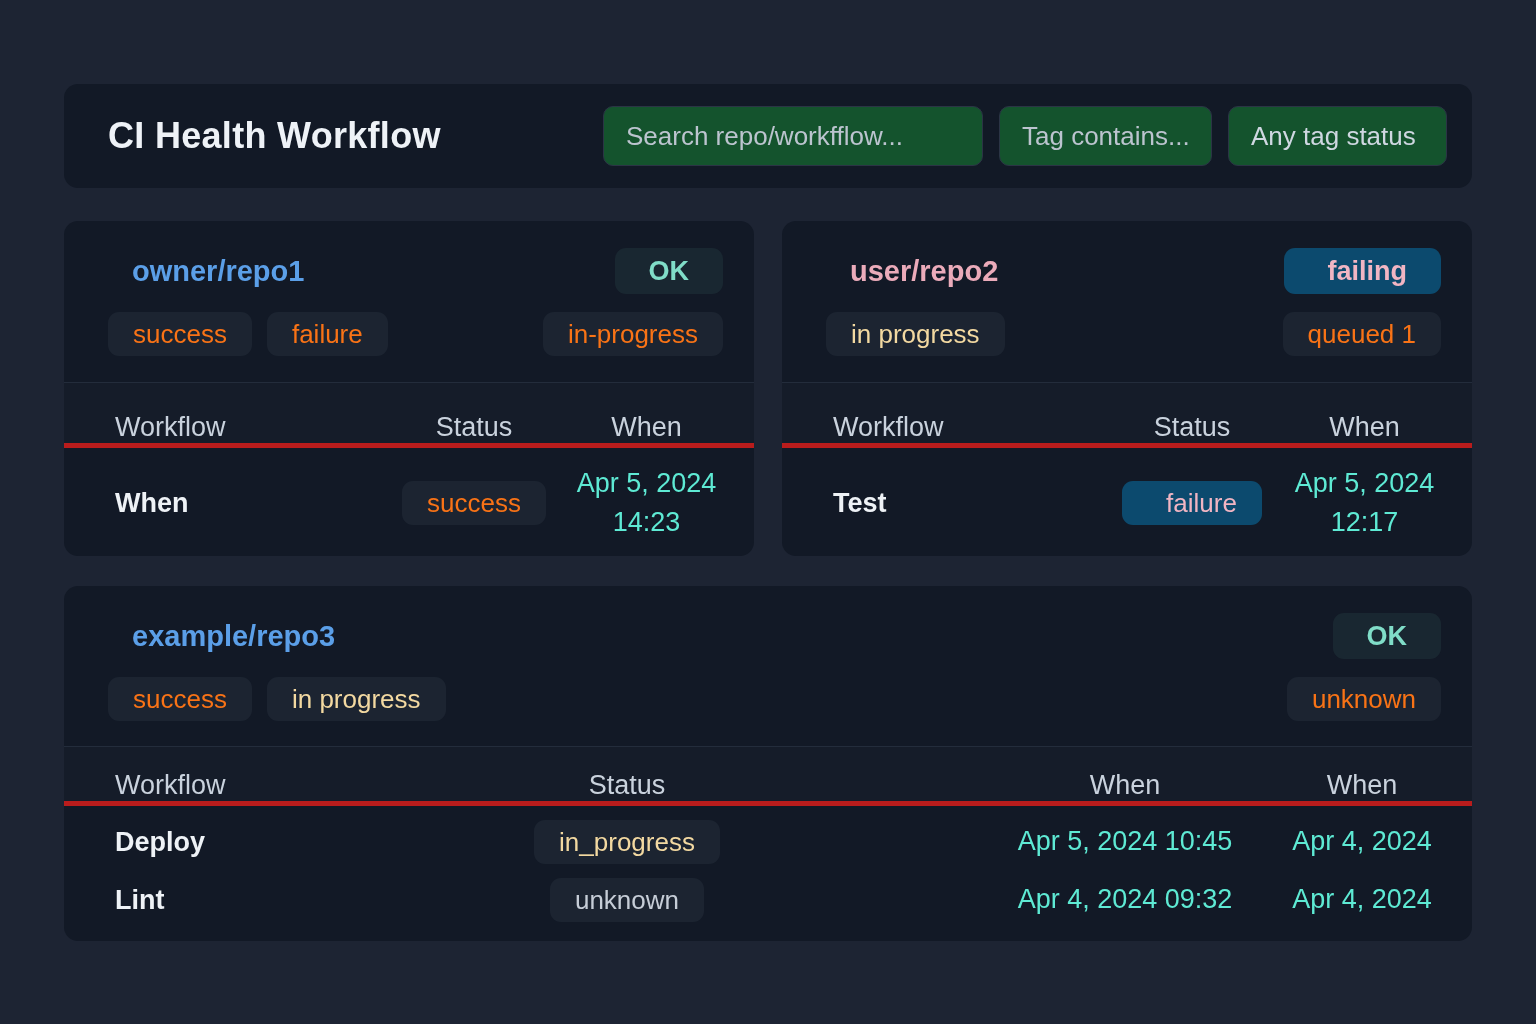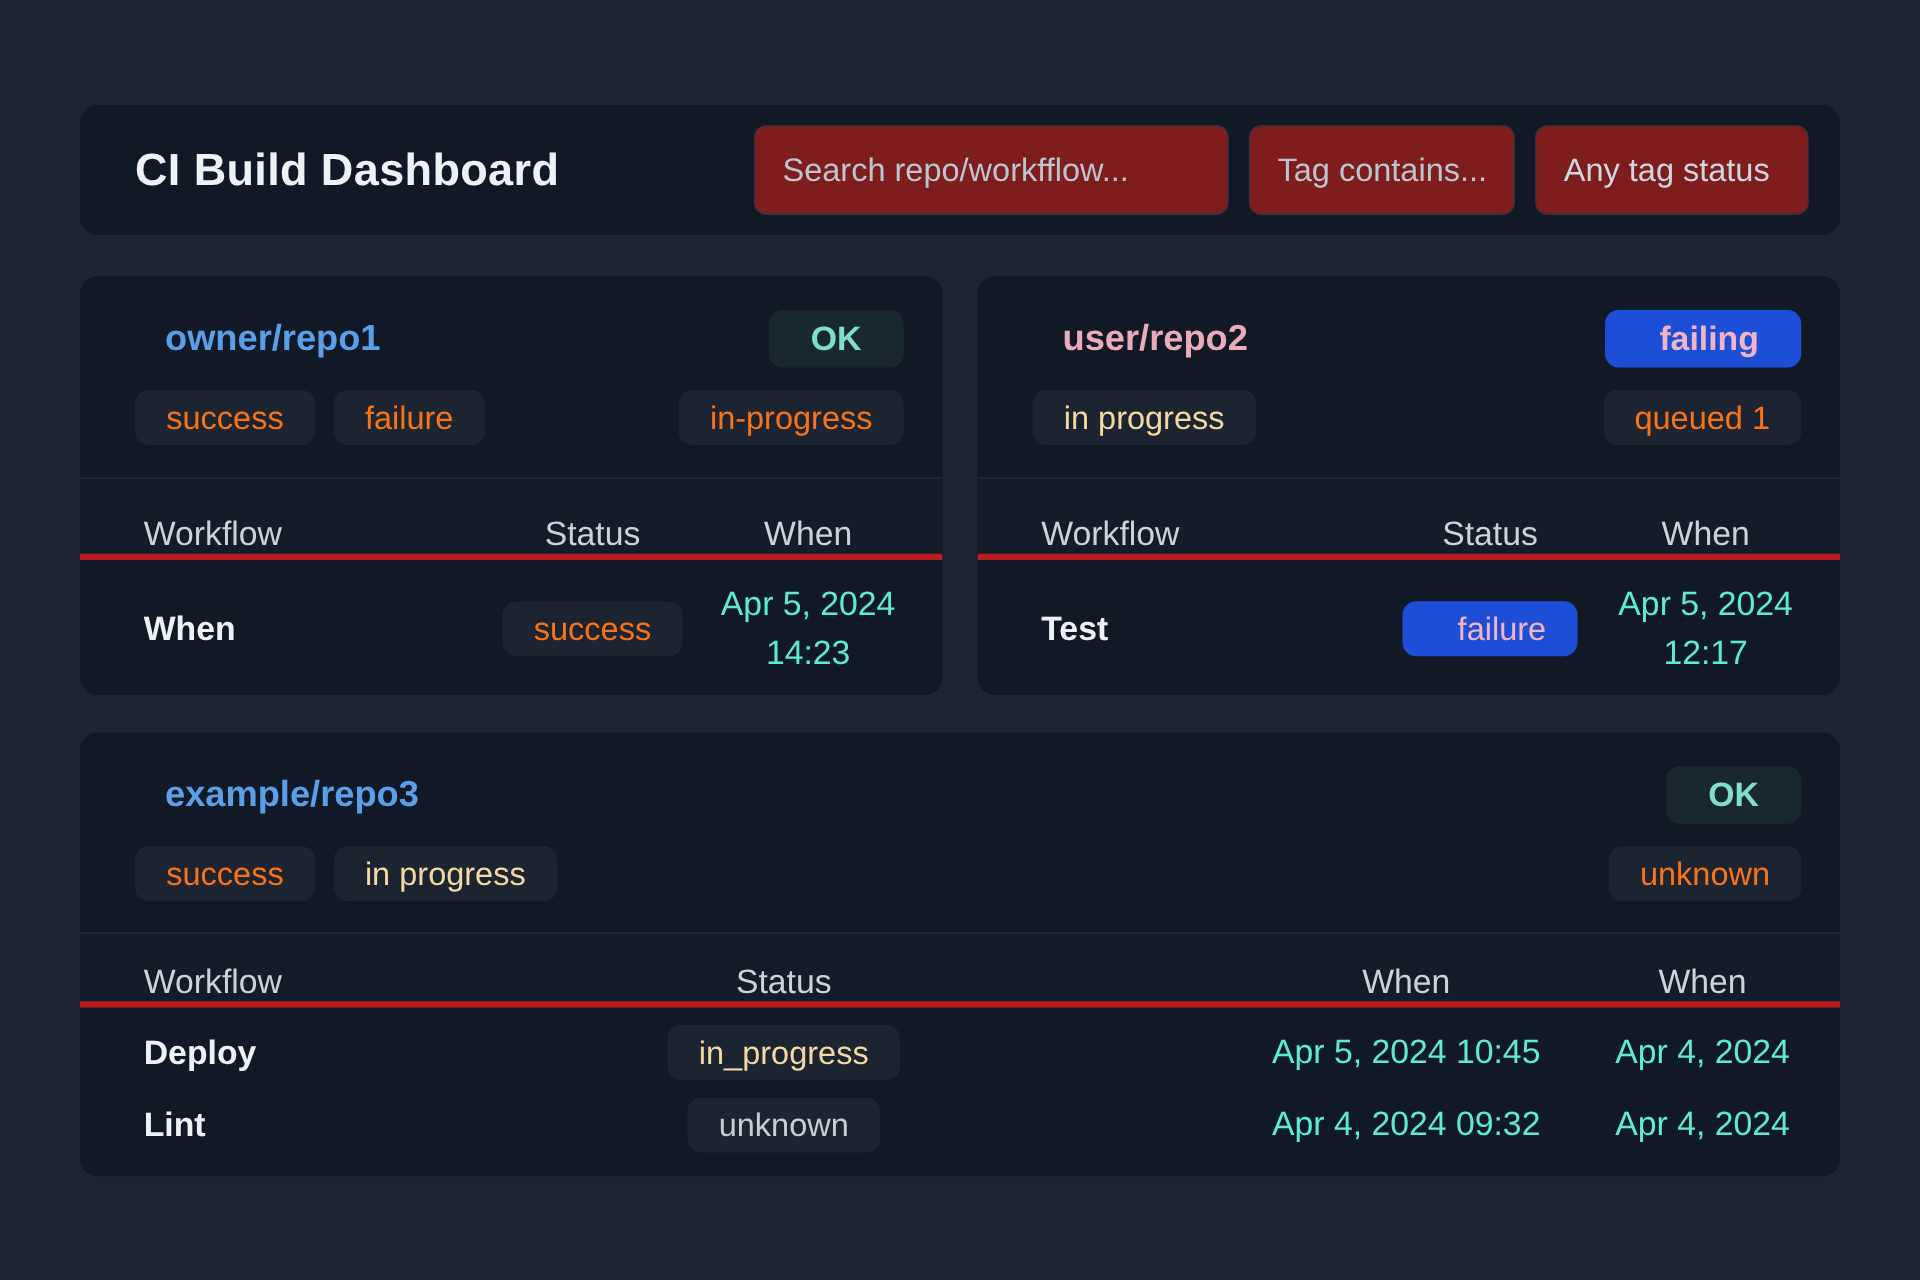--- a/index.html
+++ b/index.html
@@ -23,22 +23,22 @@
     margin-bottom:33px;
   }
   .topbar h1 {
     font-size:36px;
     font-weight:700;
     letter-spacing:.3px;
     color:#eef2f7;
   }
   .filters { margin-left:auto; display:flex; gap:16px; align-items:center; }
   .inp {
-    height:72px;
-    background:#7f1d1d;
+    height:60px;
+    background:#14532d;
     border:1px solid #2b3445;
     border-radius:10px;
     color:#cfd7e1;
     font-size:26px;
     font-family:inherit;
     padding:0 22px;
     outline:none;
   }
   .inp::placeholder { color:#bcc4cf; opacity:1; }
   .inp.search { width:380px; }
@@ -67,21 +67,21 @@
     height:44px;
     padding:0 25px;
     border-radius:11px;
     background:#1c2431;
     color:#f97316;
     font-size:26px;
     white-space:nowrap;
   }
   .badge.health { height:46px; font-size:27px; margin-left:auto; padding:0 34px;font-weight:bold; }
   .badge.ok   { background:rgba(128,221,199,0.07); color:#80ddc8; }
-  .badge.fail { background:#1d4ed8; color:#f1b5c3;padding-left:44px; }
+  .badge.fail { background:#0c4a6e; color:#f1b5c3;padding-left:44px; }
   .badge.warn { color:#f3d9a1; }
   .badge.dim  { color:#c6cdd7; }
 
   .tag-row { display:flex; gap:15px; align-items:center; margin-top:18px; }
   .tag-row .side { margin-left:auto; }
 
   
   .thead {
     display:flex;
     align-items:flex-end;
@@ -116,21 +116,21 @@
   .sp    { flex:1; }
   .c-w1  { width:294px; text-align:center; }
   .c-w2  { width:180px; text-align:center; }
 </style>
 </head>
 <body>
 
 <div class="page">
 
   <header class="topbar">
-    <h1>CI Build Dashboard</h1>
+    <h1>CI Health Workflow</h1>
     <div class="filters">
       <input class="inp search" type="text" placeholder="Search repo/workfflow..." style="">
       <input class="inp tagf" type="text" placeholder="Tag contains..." style="">
       <select class="inp">
         <option>Any tag status</option>
       </select>
     </div>
   </header>
 
   <main class="grid">

